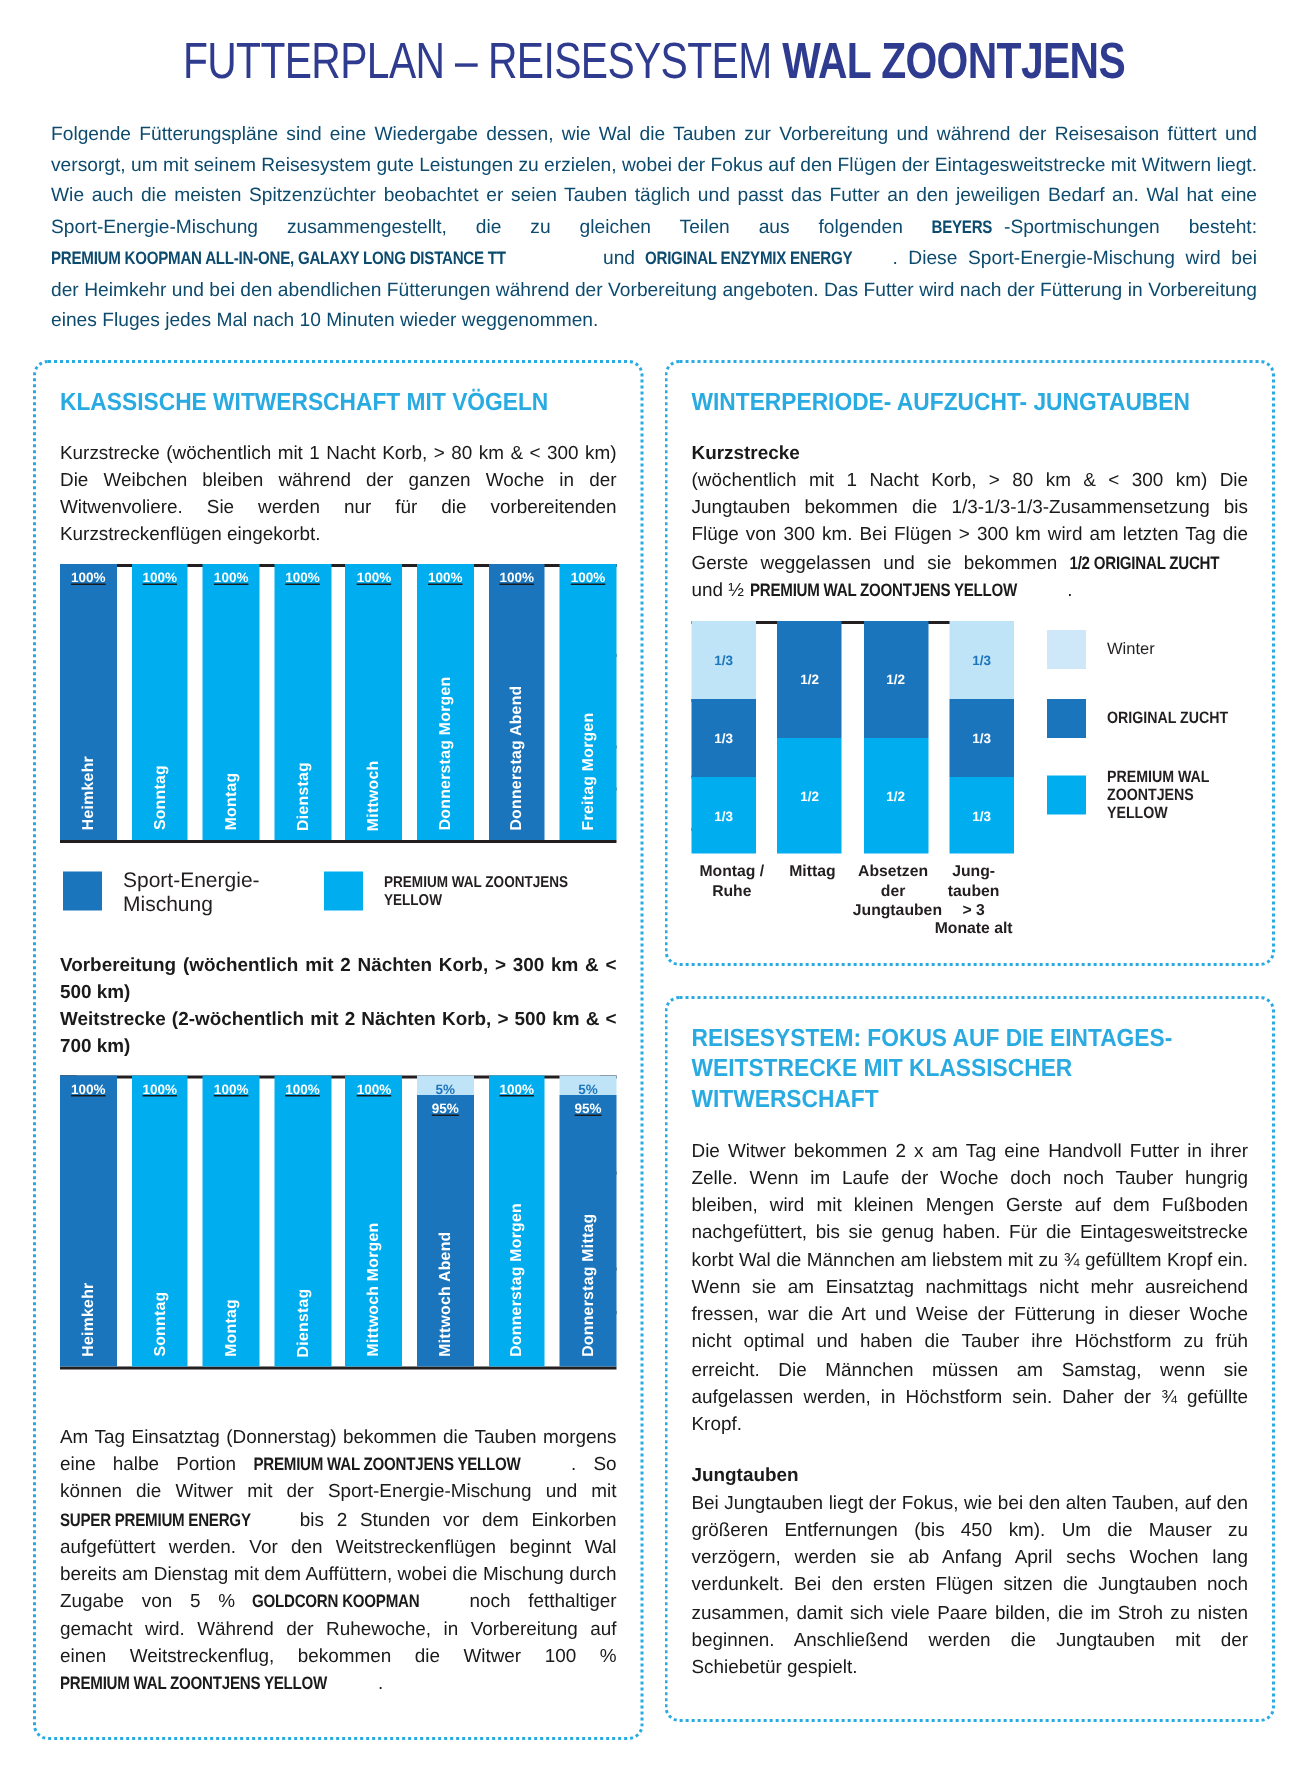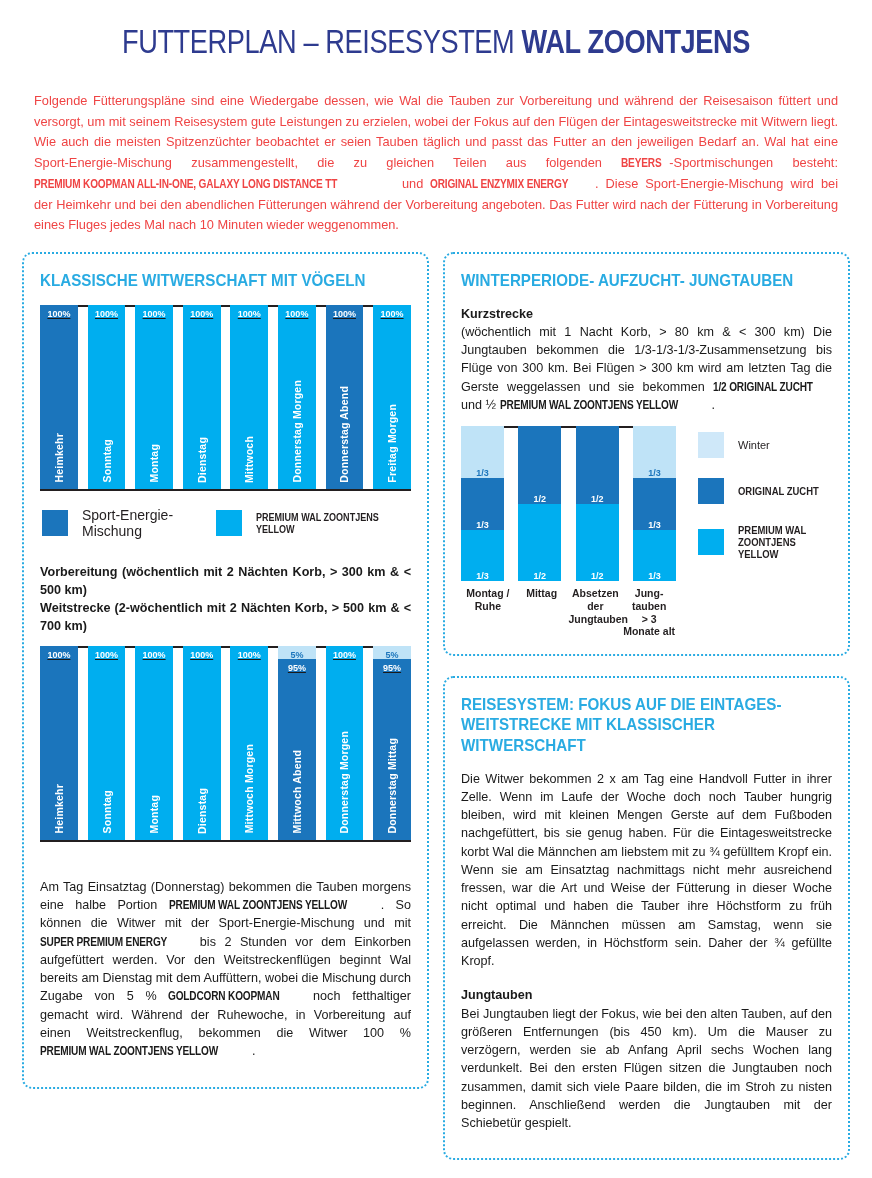--- a/index.html
+++ b/index.html
@@ -22,25 +22,25 @@
     padding:22px 0 10px 0;
     font-family:"Liberation Sans Narrow","Liberation Sans",sans-serif;
     transform:scaleX(0.80);
     transform-origin:center center;
     white-space:nowrap;
   }
   .title .bold{font-weight:bold;}
 
   
   .intro{
-    margin:20px 34px 0 34px;
+    margin:8px 34px 0 34px;
     font-size:12.8px;
     line-height:1.62;
     text-align:justify;
-    color:#ef4444;
+    color:#0c4a6e;
   }
   .cond{
     font-family:"Liberation Sans Narrow","Liberation Sans",sans-serif;
     font-weight:bold;font-size:12px;
     display:inline-block;transform:scaleX(0.84);transform-origin:left center;
     letter-spacing:-0.2px;
   }
 
   
   .cols{
@@ -108,21 +108,21 @@
     box-sizing:border-box;
     z-index:2;
   }
   .seg{
     position:relative;
     display:flex;align-items:flex-start;justify-content:center;
     color:#fff;font-size:9px;font-weight:bold;
     box-sizing:border-box;
     padding-top:4px;
   }
-  .seg.mid{align-items:flex-end;padding-top:0;}
+  .seg.mid{align-items:center;padding-top:0;}
   .seg.dark{background:#1b75bc;}
   .seg.cyan{background:#00aeef;}
   .seg.pale{background:#bfe3f7;color:#1b75bc;}
   .vlabel{
     position:absolute;left:0;right:0;bottom:6px;
     display:flex;justify-content:center;
     pointer-events:none;
   }
   .vlabel span{
     writing-mode:vertical-rl;
@@ -174,20 +174,21 @@
     <span>Folgende Fütterungspläne sind eine Wiedergabe dessen, wie Wal die Tauben zur Vorbereitung und während der Reisesaison füttert und versorgt, um mit seinem Reisesystem gute Leistungen zu erzielen, wobei der Fokus auf den Flügen der Eintagesweitstrecke mit Witwern liegt. Wie auch die meisten Spitzenzüchter beobachtet er seien Tauben täglich und passt das Futter an den jeweiligen Bedarf an. Wal hat eine Sport-Energie-Mischung zusammengestellt, die zu gleichen Teilen aus folgenden </span><span class="cond">BEYERS</span><span>-Sportmischungen besteht: </span><span class="cond">PREMIUM KOOPMAN ALL-IN-ONE, GALAXY LONG DISTANCE TT</span><span> und </span><span class="cond">ORIGINAL ENZYMIX ENERGY</span><span>. Diese Sport-Energie-Mischung wird bei der Heimkehr und bei den abendlichen Fütterungen während der Vorbereitung angeboten. Das Futter wird nach der Fütterung in Vorbereitung eines Fluges jedes Mal nach 10 Minuten wieder weggenommen.</span>
   </div>
 
   <div class="cols">
 
     <div class="col">
       <div class="dbox">
 
         <h2 class="sec">KLASSISCHE WITWERSCHAFT MIT VÖGELN</h2>
 
+        <p class="body">Kurzstrecke (wöchentlich mit 1 Nacht Korb, &gt; 80 km &amp; &lt; 300 km) Die Weibchen bleiben während der ganzen Woche in der Witwenvoliere. Sie werden nur für die vorbereitenden Kurzstreckenflügen eingekorbt.</p>
 
         <div class="chart">
           <div class="plot h1">
             <div class="topline"></div>
             <div class="ticks">
               <i style="left:0;top:0;"></i>
                 <i style="right:0;top:0;"></i>
               <i style="left:0;top:33%;"></i>
                 <i style="right:0;top:33%;"></i>
               <i style="left:0;top:66%;"></i>

